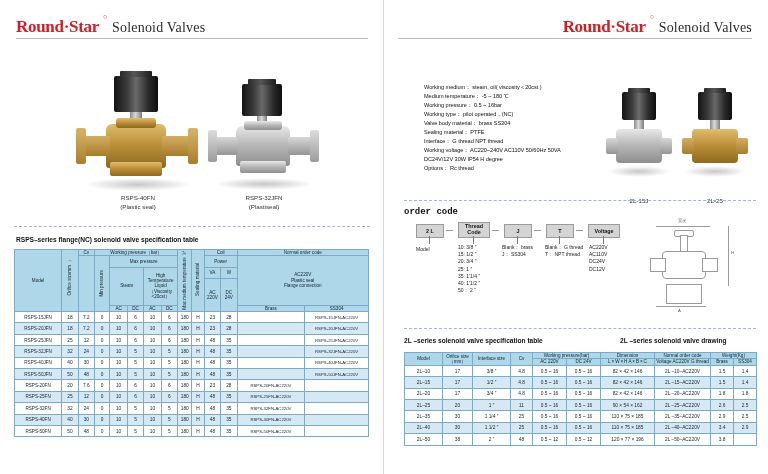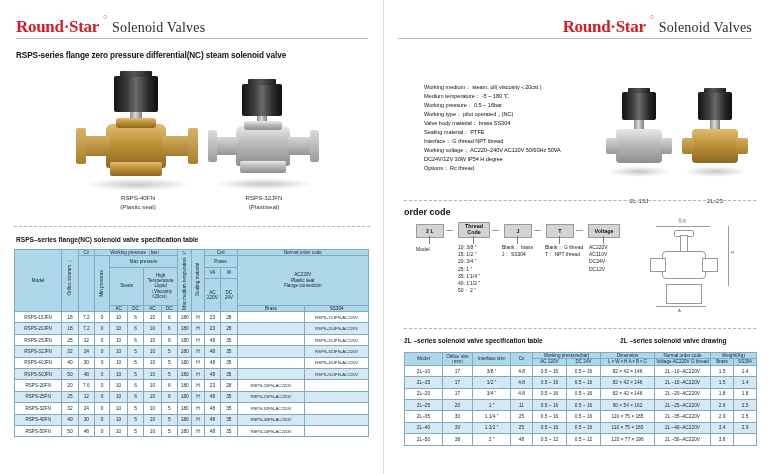--- a/index.html
+++ b/index.html
@@ -45,21 +45,21 @@
   .pipeSteel{background:linear-gradient(180deg,#d7d7d7,#969696);}
   .shadow{position:absolute;background:radial-gradient(ellipse at center,rgba(0,0,0,.22),rgba(0,0,0,0) 70%);}
 
   
   .speclist{position:absolute;left:424px;top:83px;font-size:5.6px;line-height:9.05px;color:#111;letter-spacing:-.05px;white-space:nowrap;}
 
   
   .dashed{position:absolute;border-top:1px dashed #9fb7c9;}
 
   
-  .ordertitle{position:absolute;left:404px;top:207px;font-family:Liberation Sans, sans-serif;font-weight:bold;font-size:9px;color:#111;}
+  .ordertitle{position:absolute;left:404px;top:207px;font-family:Liberation Mono, monospace;font-weight:bold;font-size:9px;color:#111;}
   .codebox{position:absolute;background:#d4d4d4;border:1px solid #9a9a9a;display:flex;align-items:center;justify-content:center;font-size:5.4px;color:#111;text-align:center;line-height:1.15;font-weight:bold;}
   .dash{position:absolute;font-size:7px;color:#333;}
   .codenote{position:absolute;font-size:5px;line-height:7.2px;color:#222;white-space:nowrap;}
   .tick{position:absolute;width:1px;background:#7a7a7a;}
 
   
   .tbl-title{position:absolute;font-size:6.6px;font-weight:bold;color:#111;}
   table.spec{position:absolute;border-collapse:collapse;table-layout:fixed;}
   table.spec th,table.spec td{border:1px solid #7fa9c4;color:#14242e;text-align:center;padding:0;font-weight:normal;overflow:hidden;}
   table.spec th{background:#aed8ea;font-size:4.6px;line-height:5.4px;}
@@ -80,21 +80,20 @@
 <div class="page">
 
   <div class="panel left">
 
     <div class="brandbar l">
       <span class="logo"><span>Round</span><span class="dot">·</span><span>Star</span><span class="reg">○</span></span>
       <span class="brandtitle">Solenoid Valves</span>
     </div>
     <div class="rule l"></div>
 
-    <div class="secheading sh-l">RSPS-series flange zero pressure differential(NC) steam solenoid valve</div>
 
     <div class="photo" style="left:76px;top:74px;width:124px;height:116px;">
       <div class="shadow" style="left:8px;top:104px;width:108px;height:13px;"></div>
       <div class="coilbox" style="left:38px;top:2px;width:44px;height:36px;"></div>
       <div class="coilcap" style="left:44px;top:-3px;width:32px;height:6px;"></div>
       <div class="stem" style="left:54px;top:38px;width:12px;height:12px;"></div>
       <div class="bodyBrass" style="left:30px;top:50px;width:60px;height:44px;border-radius:6px 6px 3px 3px;"></div>
       <div class="bodyBrass" style="left:40px;top:44px;width:40px;height:10px;border-radius:3px;"></div>
       <div class="pipeBrass pipe" style="left:4px;top:62px;width:30px;height:20px;border-radius:2px;"></div>
       <div class="pipeBrass pipe" style="left:86px;top:62px;width:30px;height:20px;border-radius:2px;"></div>

